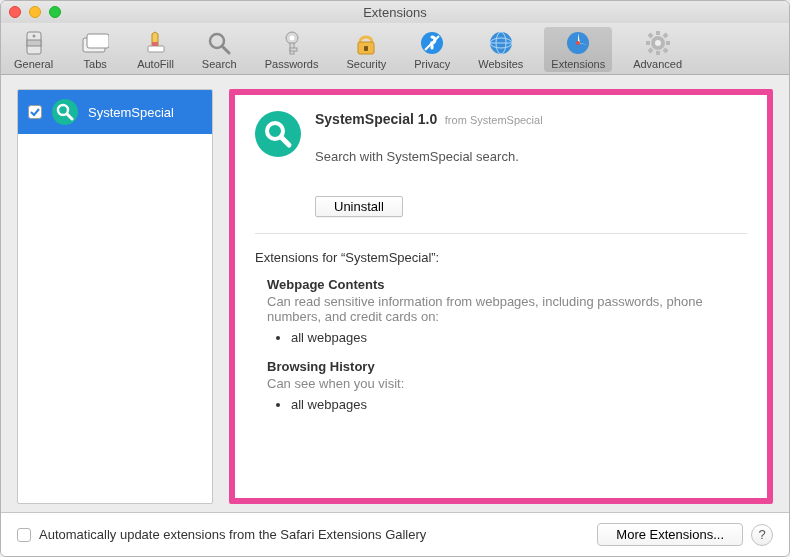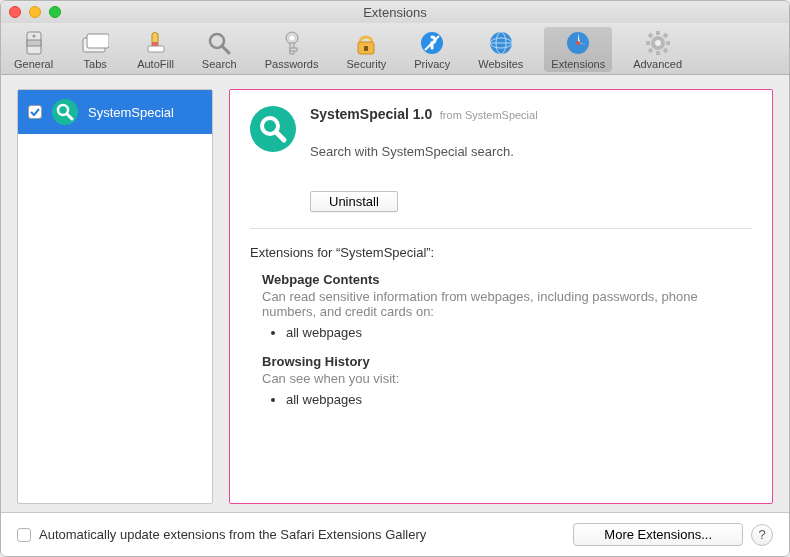--- a/index.html
+++ b/index.html
@@ -24,40 +24,40 @@
 
 .content { flex: 1; background: #ececec; display: flex; padding: 14px 16px 8px; gap: 16px; overflow: hidden; }
 
 
 .sidebar { width: 196px; background: #fff; border: 1px solid #c7c7c7; border-radius: 2px; overflow: hidden; }
 .ext-item { height: 44px; display: flex; align-items: center; padding: 0 10px; gap: 10px; background: #2a7de1; color: #fff; font-size: 13px; }
 .chk { width: 14px; height: 14px; background: #fff; border: 1px solid #9e9e9e; border-radius: 3px; display: flex; align-items: center; justify-content: center; color: #2a7de1; font-size: 11px; }
 .ext-ico { width: 26px; height: 26px; border-radius: 50%; background: #17b89b; display: flex; align-items: center; justify-content: center; }
 
 
-.detail { flex: 1; background: #fff; border: 1px solid #ec4899; border-radius: 2px; padding: 16px 20px; overflow-y: auto; font-size: 13px; color: #333; }
+.detail { flex: 1; background: #fff; border: 6px solid #ec4899; border-radius: 2px; padding: 16px 20px; overflow-y: auto; font-size: 13px; color: #333; }
 .hdr { display: flex; gap: 14px; }
 .bigico { width: 46px; height: 46px; border-radius: 50%; background: #17b89b; display: flex; align-items: center; justify-content: center; flex-shrink: 0; }
 .hdr-text { flex: 1; }
 .ext-name { font-size: 14px; font-weight: 600; color: #333; }
 .ext-from { font-size: 11px; color: #9c9c9c; font-weight: 400; margin-left: 4px; }
 .ext-desc { margin-top: 22px; color: #555; }
 .uninstall-btn { margin-top: 32px; background: linear-gradient(#fff,#f4f4f4); border: 1px solid #c2c2c2; border-radius: 2px; padding: 2px 18px; font-size: 13px; box-shadow: 0 1px 0 rgba(0,0,0,0.05); cursor: pointer; }
 .divider { border: none; border-top: 1px solid #e1e1e1; margin: 16px 0; }
 .perm-title { font-size: 13px; color: #333; margin-bottom: 12px; }
 .perm-cat { font-weight: 600; margin-top: 8px; }
 .perm-desc { color: #888; margin-top: 2px; }
 .perm-list { margin: 6px 0 14px 24px; }
 .perm-list li { list-style: disc; color: #333; }
 
 
 .footer { border-top: 1px solid #c5c5c5; background: #ffffff; padding: 10px 16px; display: flex; align-items: center; gap: 8px; font-size: 13px; color: #333; }
 .footer .chk { border-color: #b4b4b4; color: transparent; }
 .spacer { flex: 1; }
-.more-btn { background: linear-gradient(#fff,#f4f4f4); border: 1px solid #c2c2c2; border-radius: 4px; padding: 3px 30px; font-size: 13px; cursor: pointer; }
+.more-btn { background: linear-gradient(#fff,#f4f4f4); border: 1px solid #c2c2c2; border-radius: 4px; padding: 3px 18px; font-size: 13px; cursor: pointer; }
 .help-btn { width: 22px; height: 22px; border-radius: 50%; background: linear-gradient(#fff,#f0f0f0); border: 1px solid #c2c2c2; display: flex; align-items: center; justify-content: center; font-size: 13px; color: #555; cursor: pointer; }
 
 
 svg { display: block; }
 </style>
 </head>
 <body>
 
 <div class="titlebar">
   <div class="traffic">

